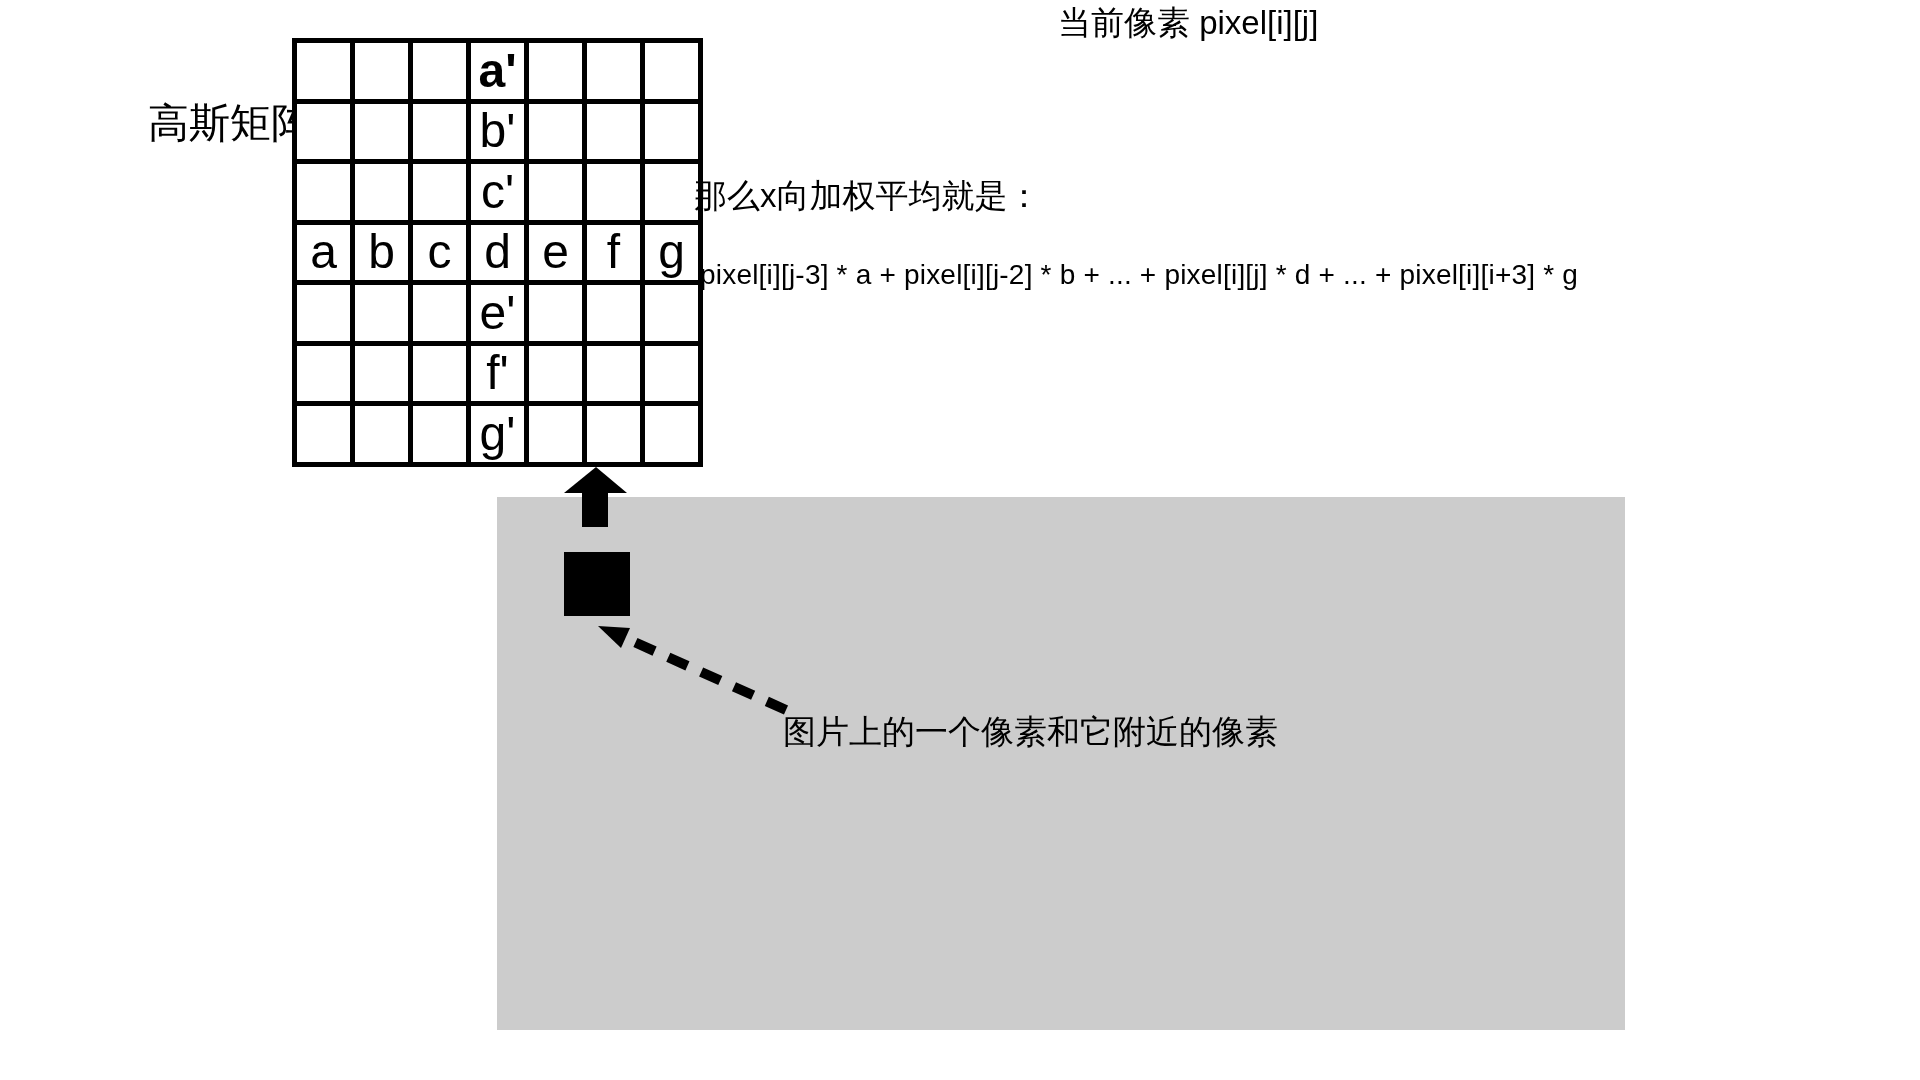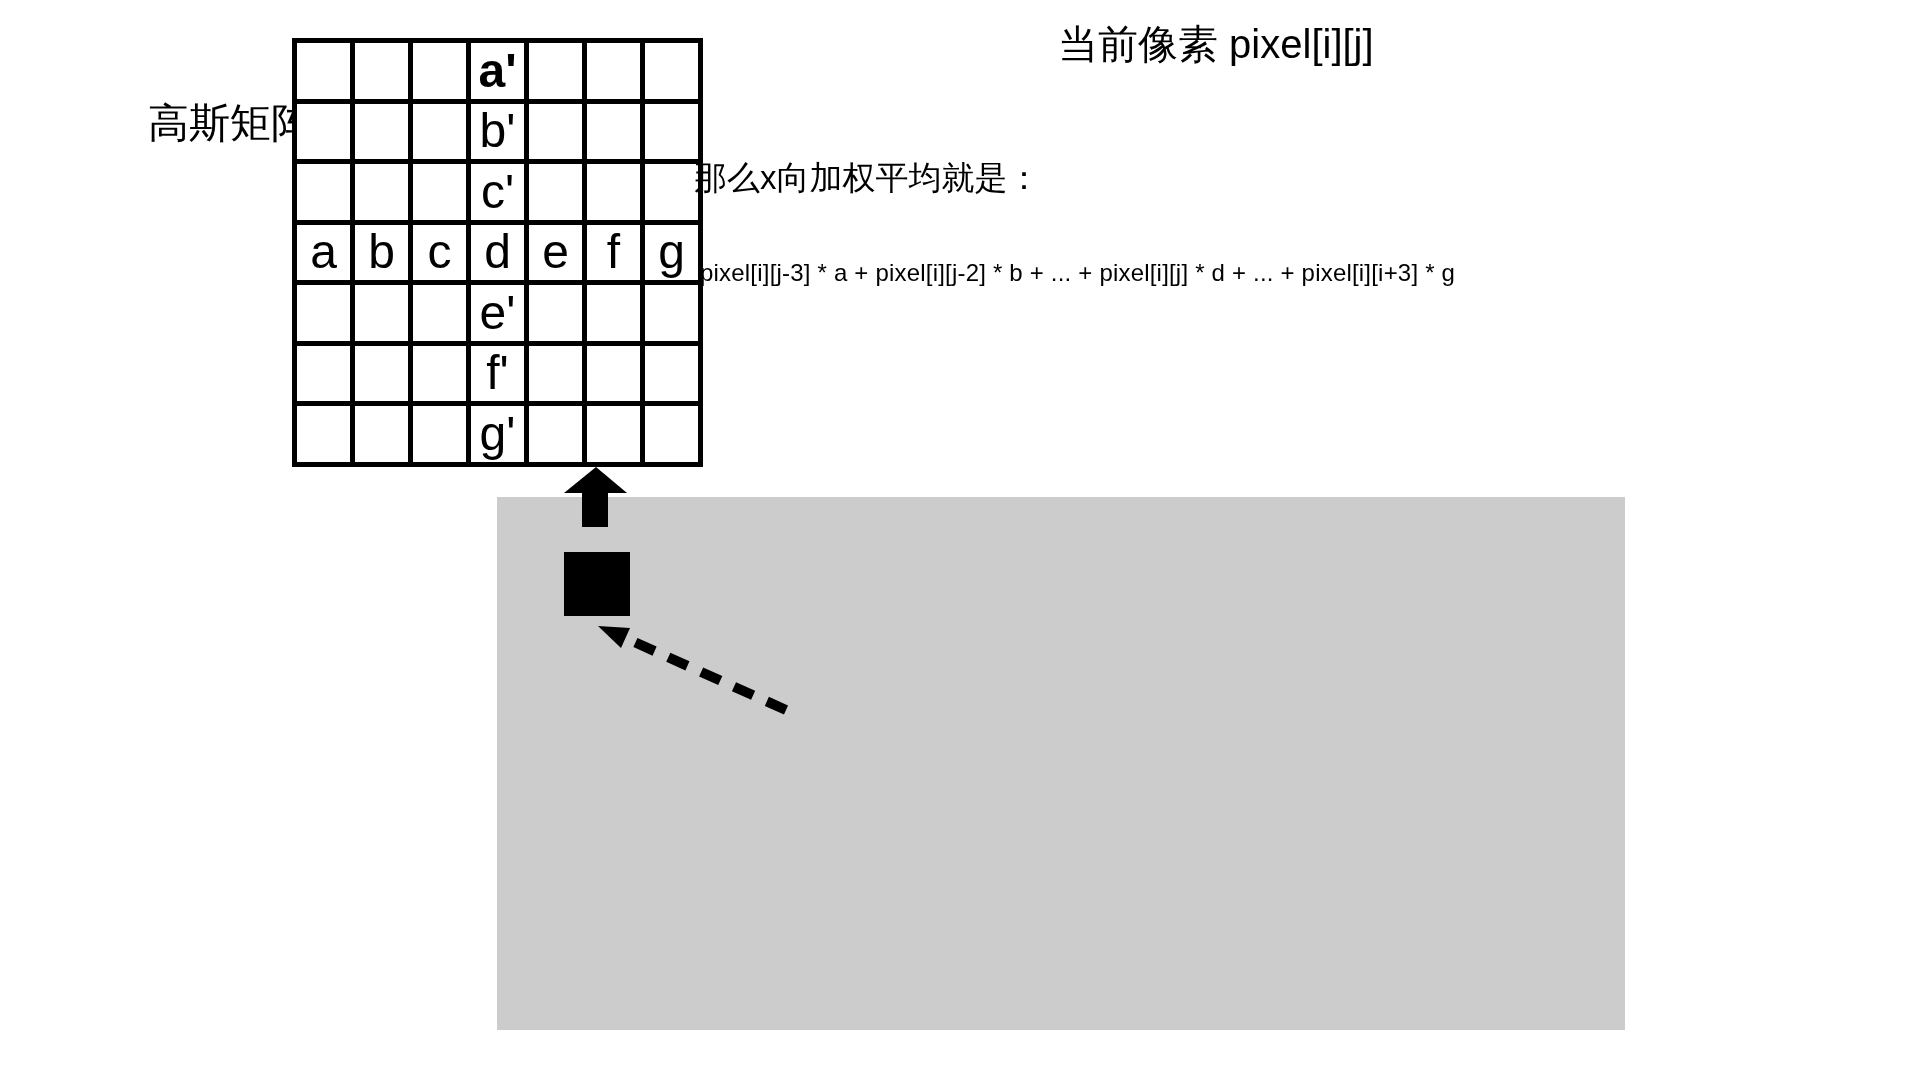--- a/index.html
+++ b/index.html
@@ -7,27 +7,27 @@
   .stage{position:relative;width:1920px;height:1080px;background:#fff;overflow:hidden;}
 
   .matrix-label{position:absolute;left:148px;top:103px;font-size:41px;line-height:1.15;white-space:nowrap;font-family:Liberation Mono, monospace;}
 
   .grid{position:absolute;left:292px;top:38px;background:#000;padding:5px;
         display:grid;grid-template-columns:repeat(7,53px);grid-template-rows:repeat(7,55.5px);gap:5px;}
   .cell{background:#fff;display:flex;align-items:center;justify-content:center;
         font-size:48px;line-height:1;white-space:nowrap;}
   .cell.bold{font-weight:700;}
 
-  .title{position:absolute;left:1058px;top:17px;font-size:40px;white-space:nowrap;}
+  .title{position:absolute;left:1058px;top:1px;font-size:33px;white-space:nowrap;}
 
   .heading{position:absolute;font-size:33px;white-space:nowrap;}
-  .x-head{left:694px;top:156px;}
+  .x-head{left:694px;top:174px;}
   .y-head{left:694px;top:336px;}
 
-  .formula{position:absolute;font-size:24px;white-space:nowrap;letter-spacing:0.2px;}
+  .formula{position:absolute;font-size:28px;white-space:nowrap;letter-spacing:0.2px;}
   .x-formula{left:700px;top:259px;}
   .y-formula{left:700px;top:428px;}
 
   .image-rect{position:absolute;left:497px;top:497px;width:1128px;height:533px;background:#cccccc;}
   .pixel-square{position:absolute;left:564px;top:552px;width:66px;height:64px;background:#000;}
 
   .overlay{position:absolute;left:0;top:0;pointer-events:none;}
 
   .pixel-label{position:absolute;left:783px;top:710px;font-size:33px;white-space:nowrap;}
 </style>
@@ -102,14 +102,15 @@
 
   <div class="pixel-square" style="background: rgb(0, 0, 0);"></div>
 
   <svg class="overlay" width="1920" height="1080" viewBox="0 0 1920 1080">
     <polygon points="596,467 627,493 564,493" fill="#000000"></polygon>
     <rect x="582" y="490" width="26" height="37" fill="#000000"></rect>
     <line x1="786" y1="710" x2="632" y2="641" stroke-width="10" stroke-dasharray="21 15" stroke="#000000"></line>
     <polygon points="598,626 630,628 621,648" fill="#000000"></polygon>
   </svg>
 
+  <div class="pixel-label">图片上的一个像素和它附近的像素</div>
 
 </div>
 
 </body></html>

